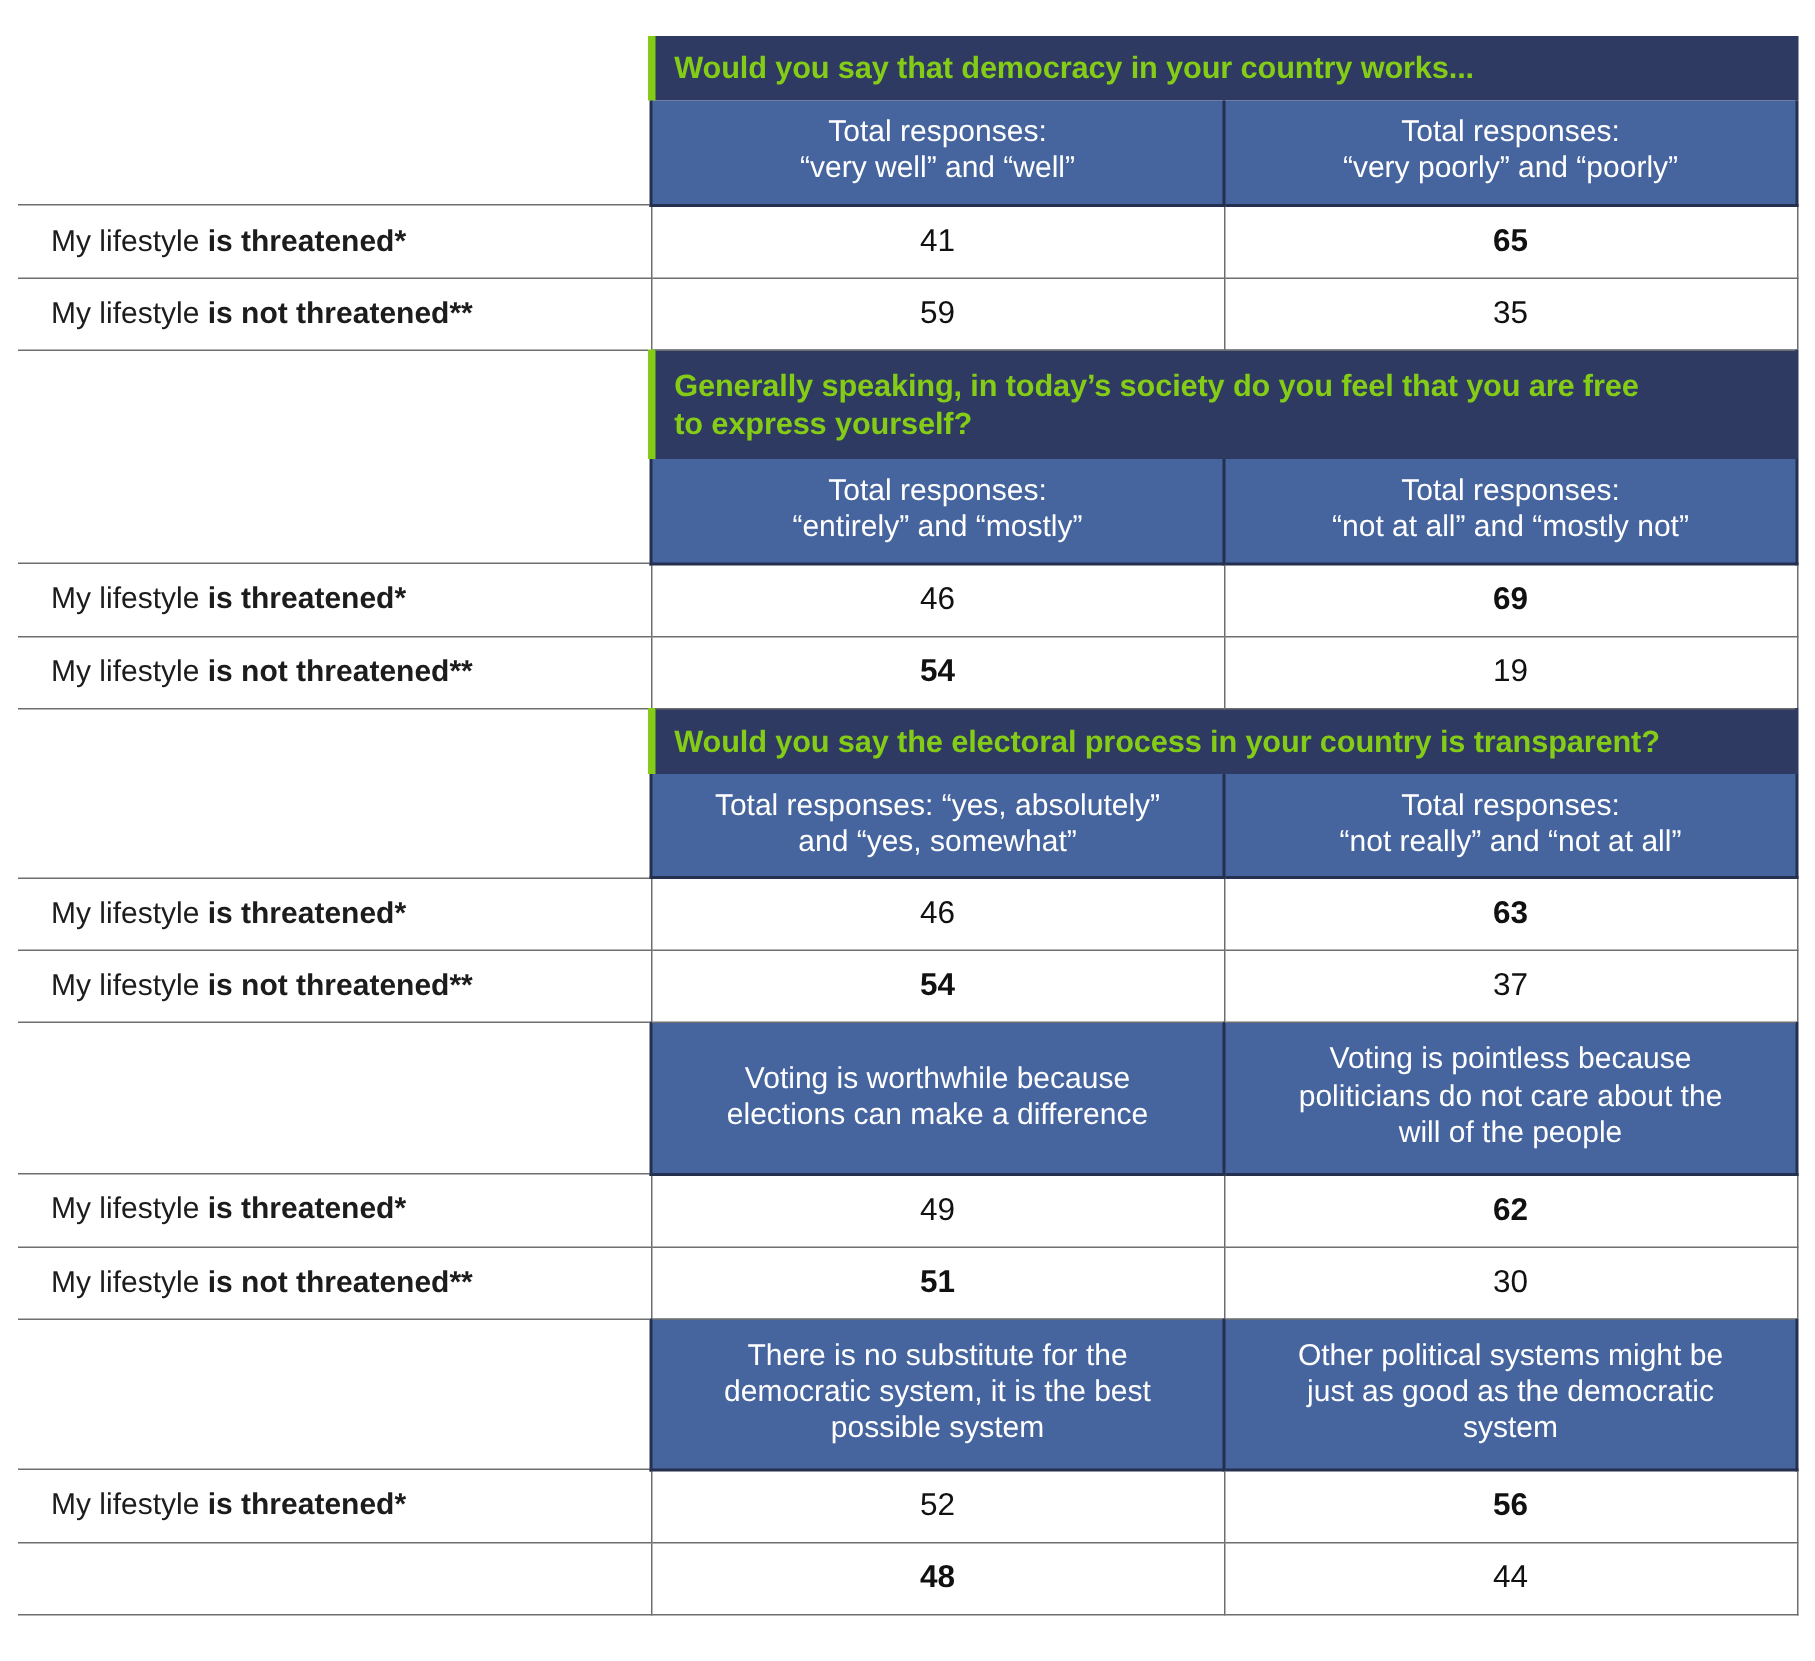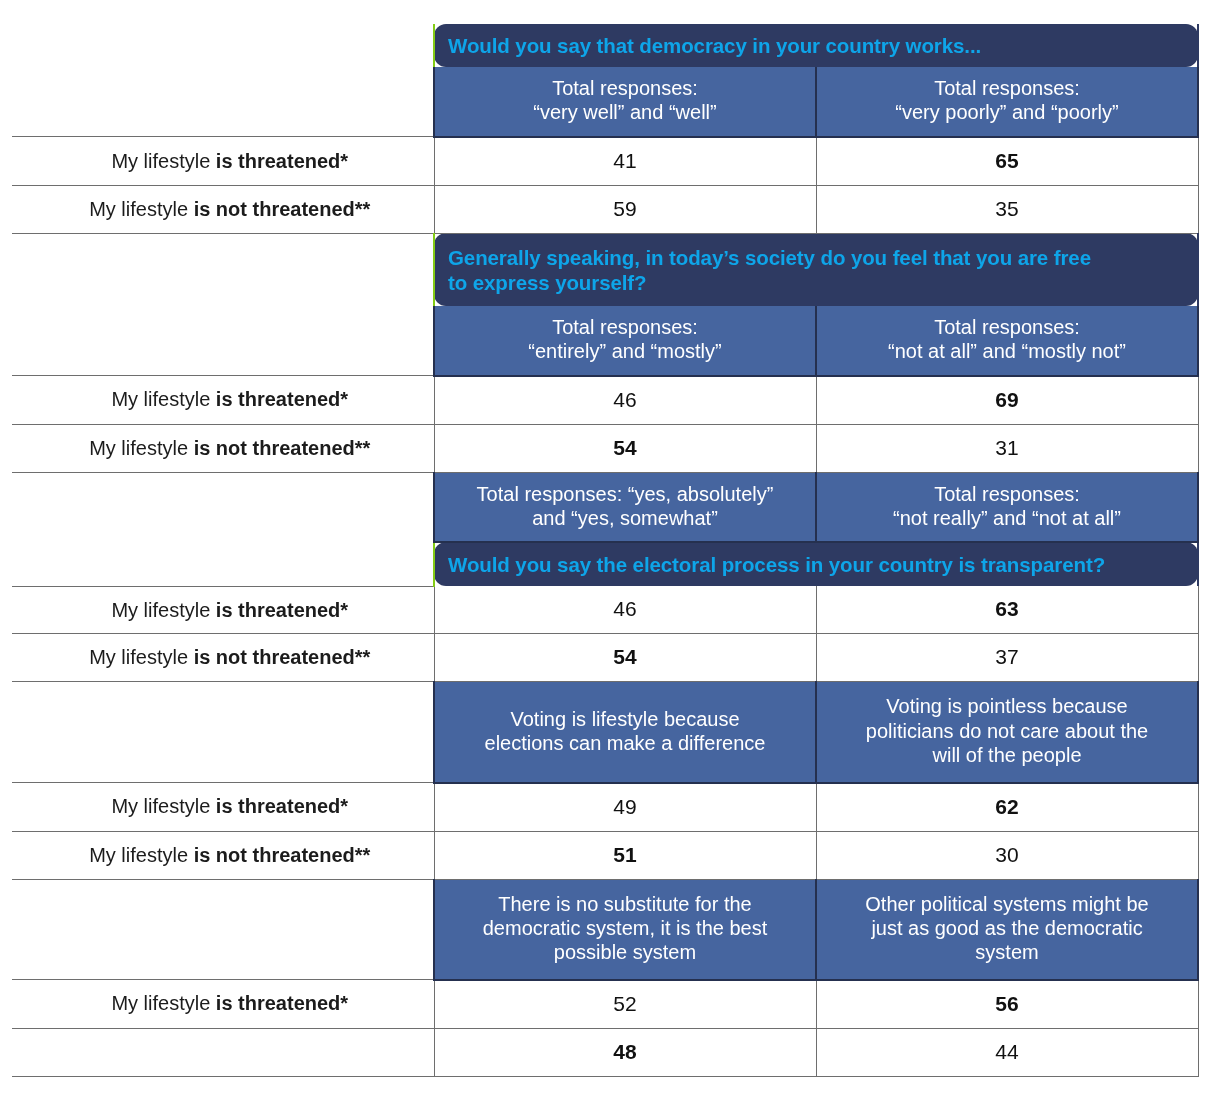--- a/index.html
+++ b/index.html
@@ -29,30 +29,29 @@
     table-layout: fixed;
   }
 
   col.c-label { width: 422px; }
   col.c-a     { width: 382px; }
   col.c-b     { width: 382px; }
 
   
   td.qhead {
     background: #2e3a62;
-    color: #0ea5e9;
+    color: #84cc16;
     font-size: 20.5px;
     font-weight: bold;
     letter-spacing: -0.1px;
     line-height: 1.22;
     padding: 9px 10px 9px 13px;
     vertical-align: middle;
-    border-left: 2px solid #84cc16;
+    border-left: 5px solid #84cc16;
     border-right: 2px solid #2e3a62;
-    border-radius: 12px;
   }
   td.qhead.two-line { padding-top: 11px; padding-bottom: 11px; margin-top: 44px; }
 
   
   td.sub {
     background: #46659f;
     color: #ffffff;
     font-size: 20px;
     line-height: 1.22;
     text-align: center;
@@ -62,21 +61,21 @@
     border-right: 2px solid #25304f;
     border-bottom: 2px solid #25304f;
   }
   td.sub.tall { padding-top: 12px; padding-bottom: 14px; }
 
   
   td.rowlabel {
     font-size: 20px;
     line-height: 1.2;
     color: #1c1c1c;
-    text-align: center;
+    text-align: left;
     vertical-align: middle;
     padding: 10px 8px 11px 22px;
     border-top: 1.6px solid #6e6e6e;
     border-bottom: 1.6px solid #6e6e6e;
     background: #ffffff;
   }
   td.rowlabel b { font-weight: bold; }
 
   
   td.spacer {
@@ -145,44 +144,44 @@
           <td class="sub"><span>Total responses:</span><br><span>“not at all” and “mostly not”</span></td>
         </tr>
         <tr>
           <td class="rowlabel"><span>My lifestyle </span><b>is threatened*</b></td>
           <td class="val first-of-block">46</td>
           <td class="val bold first-of-block">69</td>
         </tr>
         <tr>
           <td class="rowlabel"><span>My lifestyle </span><b>is not threatened**</b></td>
           <td class="val bold">54</td>
-          <td class="val">31</td>
+          <td class="val">19</td>
+        </tr>
+        <tr>
+          <td class="spacer"></td>
+          <td colspan="2" class="qhead"><span>Would you say the electoral process in your country is transparent?</span></td>
         </tr>
         <tr>
           <td class="spacer"></td>
           <td class="sub"><span>Total responses: “yes, absolutely”</span><br><span>and “yes, somewhat”</span></td>
           <td class="sub"><span>Total responses:</span><br><span>“not really” and “not at all”</span></td>
         </tr>
         <tr>
-          <td class="spacer"></td>
-          <td colspan="2" class="qhead"><span>Would you say the electoral process in your country is transparent?</span></td>
-        </tr>
-        <tr>
           <td class="rowlabel"><span>My lifestyle </span><b>is threatened*</b></td>
           <td class="val first-of-block">46</td>
           <td class="val bold first-of-block">63</td>
         </tr>
         <tr>
           <td class="rowlabel"><span>My lifestyle </span><b>is not threatened**</b></td>
           <td class="val bold">54</td>
           <td class="val">37</td>
         </tr>
         <tr>
           <td class="spacer"></td>
-          <td class="sub tall"><span>Voting is lifestyle because</span><br><span>elections can make a difference</span></td>
+          <td class="sub tall"><span>Voting is worthwhile because</span><br><span>elections can make a difference</span></td>
           <td class="sub tall"><span>Voting is pointless because</span><br><span>politicians do not care about the</span><br><span>will of the people</span></td>
         </tr>
         <tr>
           <td class="rowlabel"><span>My lifestyle </span><b>is threatened*</b></td>
           <td class="val first-of-block">49</td>
           <td class="val bold first-of-block">62</td>
         </tr>
         <tr>
           <td class="rowlabel"><span>My lifestyle </span><b>is not threatened**</b></td>
           <td class="val bold">51</td>

